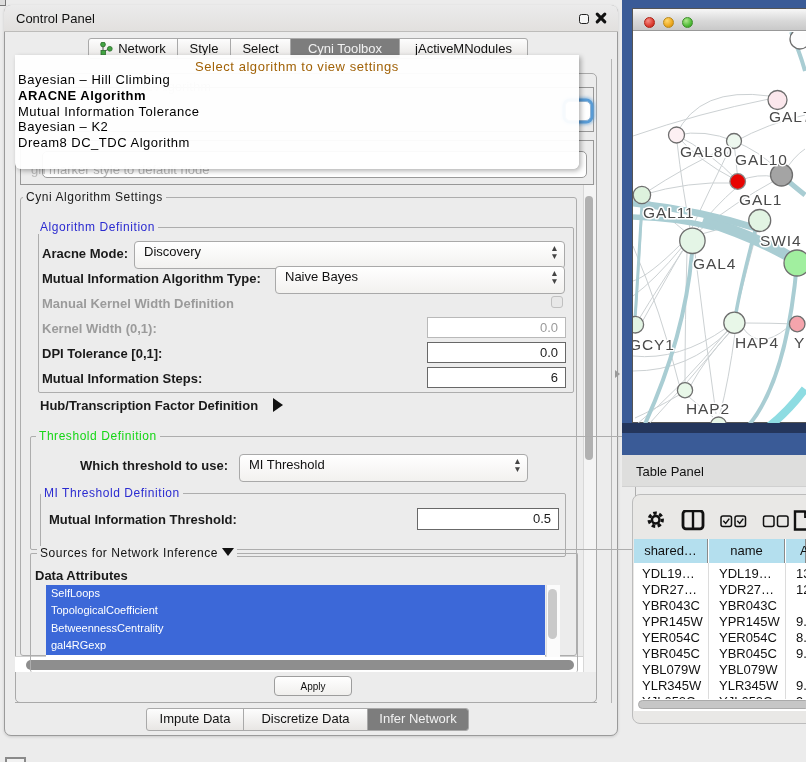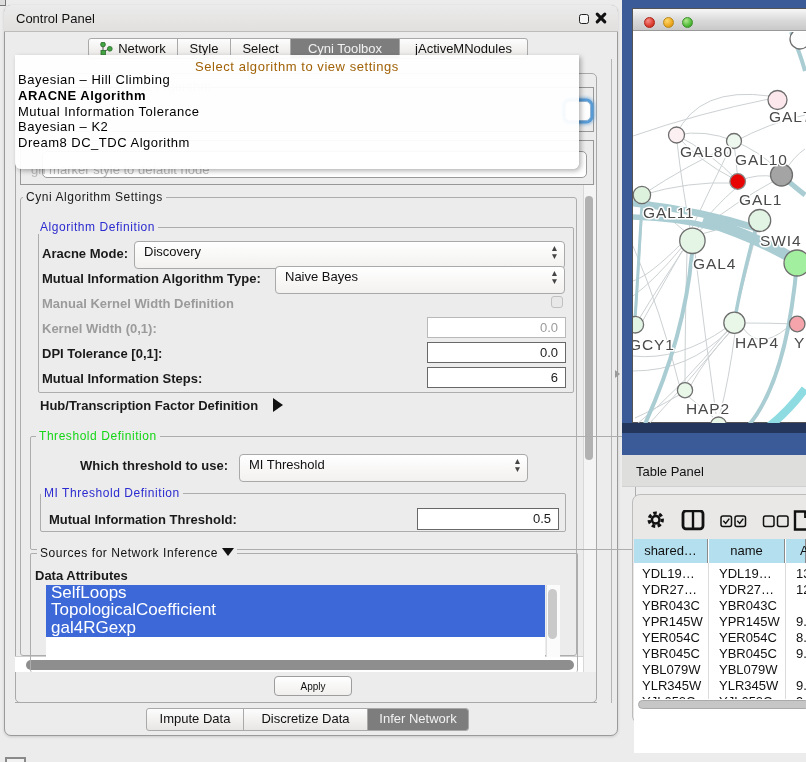--- a/index.html
+++ b/index.html
@@ -45,21 +45,21 @@
   label.f { position:absolute; font-weight:bold; font-size:13px; }
 
   .mcombo { position:absolute; height:28px; background:linear-gradient(#ffffff,#f2f1ef); border:1px solid #a9a9a9; border-radius:4px; font-size:13px; line-height:20px; padding-left:9px; color:#111; }
   .mcombo .arr { position:absolute; right:4px; top:2px; width:11px; height:16px; font-size:8.5px; line-height:8px; color:#444; text-align:center; }
   .field { position:absolute; height:21px; background:#fff; border:1px solid #686868; font-size:13px; line-height:19px; text-align:right; padding-right:7px; }
   .field.dis2 { border:1px solid #b9b9b9; color:#9b9b9b; }
   .chk { position:absolute; width:12px; height:12px; border:1px solid #c0c0c0; border-radius:3px; background:#e8e8e8; }
 
   
   #datalist { left:46px; top:585px; width:499px; height:72px; background:#fff; }
-  .lrow { height:17.45px; background:#3c68d8; color:#fff; font-size:17px; line-height:16.2px; padding-left:5px; }
+  .lrow { height:17.45px; background:#3c68d8; color:#fff; font-size:11px; line-height:16.2px; padding-left:5px; }
   #listscroll { left:546px; top:585px; width:14px; height:72px; background:#fbfbfb; border-left:1px solid #e0e0e0;}
   #listthumb { left:548px; top:589px; width:9px; height:50px; background:#c9c9c9; border-radius:5px; }
 
   
   #applybtn { left:274px; top:676px; width:78px; height:20px; border:1px solid #9d9d9d; border-radius:4px; background:linear-gradient(#ffffff,#f0efed); text-align:center; line-height:19px; font-size:10px; color:#111; }
   .btabs { left:146px; top:708px; height:23px; display:flex; border:1px solid #a9a9a9; border-radius:3px; background:linear-gradient(#fdfdfd,#e8e6e4); overflow:hidden; }
   .btabs .tab { line-height:20px; }
 
   
   #drop { left:15px; top:55px; width:564px; height:114px; background:rgba(255,255,255,.95); border-radius:0 0 6px 6px; box-shadow:2px 2px 5px rgba(0,0,0,.3); z-index:50; }
@@ -71,21 +71,21 @@
   #macwin { position:absolute; left:10px; top:8px; width:174px; height:415px; border:1px solid #555; border-right:none; background:#fff; }
   #mactitle { position:absolute; left:0; top:0; width:100%; height:22px; background:linear-gradient(#f7f7f7 0%,#d9d9d9 55%,#c9c9c9 100%); border-bottom:1px solid #999; }
   .tl { position:absolute; top:8px; width:11px; height:11px; border-radius:50%; }
   #netsvg { position:absolute; left:0; top:23px; }
   #navyline { position:absolute; left:0; top:423px; width:184px; height:10px; background:#24365c; }
 
   
   #tp_strip { left:622px; top:455px; width:184px; height:32px; background:#dededd; border-bottom:1px solid #d0d0d0;}
   #tp_strip .t { position:absolute; left:14px; top:9px; font-size:13px; color:#111; }
   #tpanel { left:632px; top:494px; width:190px; height:230px; background:#e9e8e6; border:1px solid #bcbcbc; border-radius:8px; }
-  #tbl { left:634px; top:539px; width:172px; height:214px; background:#fff; overflow:hidden; }
+  #tbl { left:634px; top:539px; width:172px; height:172px; background:#fff; overflow:hidden; }
   .hcell { position:absolute; top:0; height:24px; background:#b4dfee; border-right:1px solid #8a8a8a; text-align:center; line-height:24px; font-size:13px; color:#111; }
   .trow { position:absolute; font-size:13px; color:#111; white-space:nowrap; }
   #tbl_hsb { left:636px; top:699px; width:170px; height:11px; background:#fff; }
   #tbl_thumb { left:638px; top:700px; width:172px; height:9px; background:#c6c6c6; border-radius:5px; border:1px solid #aaa; }
 
   #blsq { left:5px; top:757px; width:21px; height:14px; border:2px solid #8a8a8a; background:#f2f2f2; }
   #tlsq { left:-3px; top:-3px; width:9px; height:9px; border:1px solid #777; background:#ddd; }
 </style>
 </head>
 <body>
@@ -147,33 +147,34 @@
 <div class="field" style="left:427px; top:367px; width:139px;">6</div>
 <label class="f" style="left:40px; top:398px;">Hub/Transcription Factor Definition</label>
 <div class="abs" style="left:273px; top:398px; width:0; height:0; border-left:10px solid #111; border-top:7.5px solid transparent; border-bottom:7.5px solid transparent;"></div>
 
 <div class="grp" style="left:30px; top:436px; width:606px; height:114px;">
   <span class="grplabel green" style="left:5px;">Threshold Definition</span>
 </div>
 <label class="f" style="left:80px; top:458px;">Which threshold to use:</label>
 <div class="mcombo" style="left:239px; top:454px; width:289px;">MI Threshold<span class="arr">▲<br>▼</span></div>
 
-<div class="grp" style="left:40px; top:493px; width:526px; height:39px;">
+<div class="grp" style="left:40px; top:493px; width:526px; height:64px;">
   <span class="grplabel blue" style="left:0px;">MI Threshold Definition</span>
 </div>
 <label class="f" style="left:49px; top:512px;">Mutual Information Threshold:</label>
 <div class="field" style="left:417px; top:508px; width:142px; height:22px; line-height:20px;">0.5</div>
 
 <div class="grp" style="left:30px; top:553px; width:548px; height:119px; border-bottom:none;">
   <span class="grplabel" style="left:6px; color:#111;">Sources for Network Inference <span style="display:inline-block; width:0; height:0; border-top:8px solid #111; border-left:6.5px solid transparent; border-right:6.5px solid transparent; vertical-align:1px;"></span></span>
 </div>
 <label class="f" style="left:35px; top:568px;">Data Attributes</label>
 <div class="abs" id="datalist">
   <div class="lrow">SelfLoops</div>
   <div class="lrow">TopologicalCoefficient</div>
+  <div class="lrow">BetweennessCentrality</div>
   <div class="lrow">gal4RGexp</div>
 </div>
 <div class="abs" id="listscroll"></div>
 <div class="abs" id="listthumb"></div>
 
 <div class="abs" id="applybtn">Apply</div>
 <div class="abs" style="left:15px; top:702px; width:582px; height:1px; background:#a9a9a9;"></div>
 
 <div class="abs btabs">
   <div class="tab" style="width:97px;">Impute Data</div>

